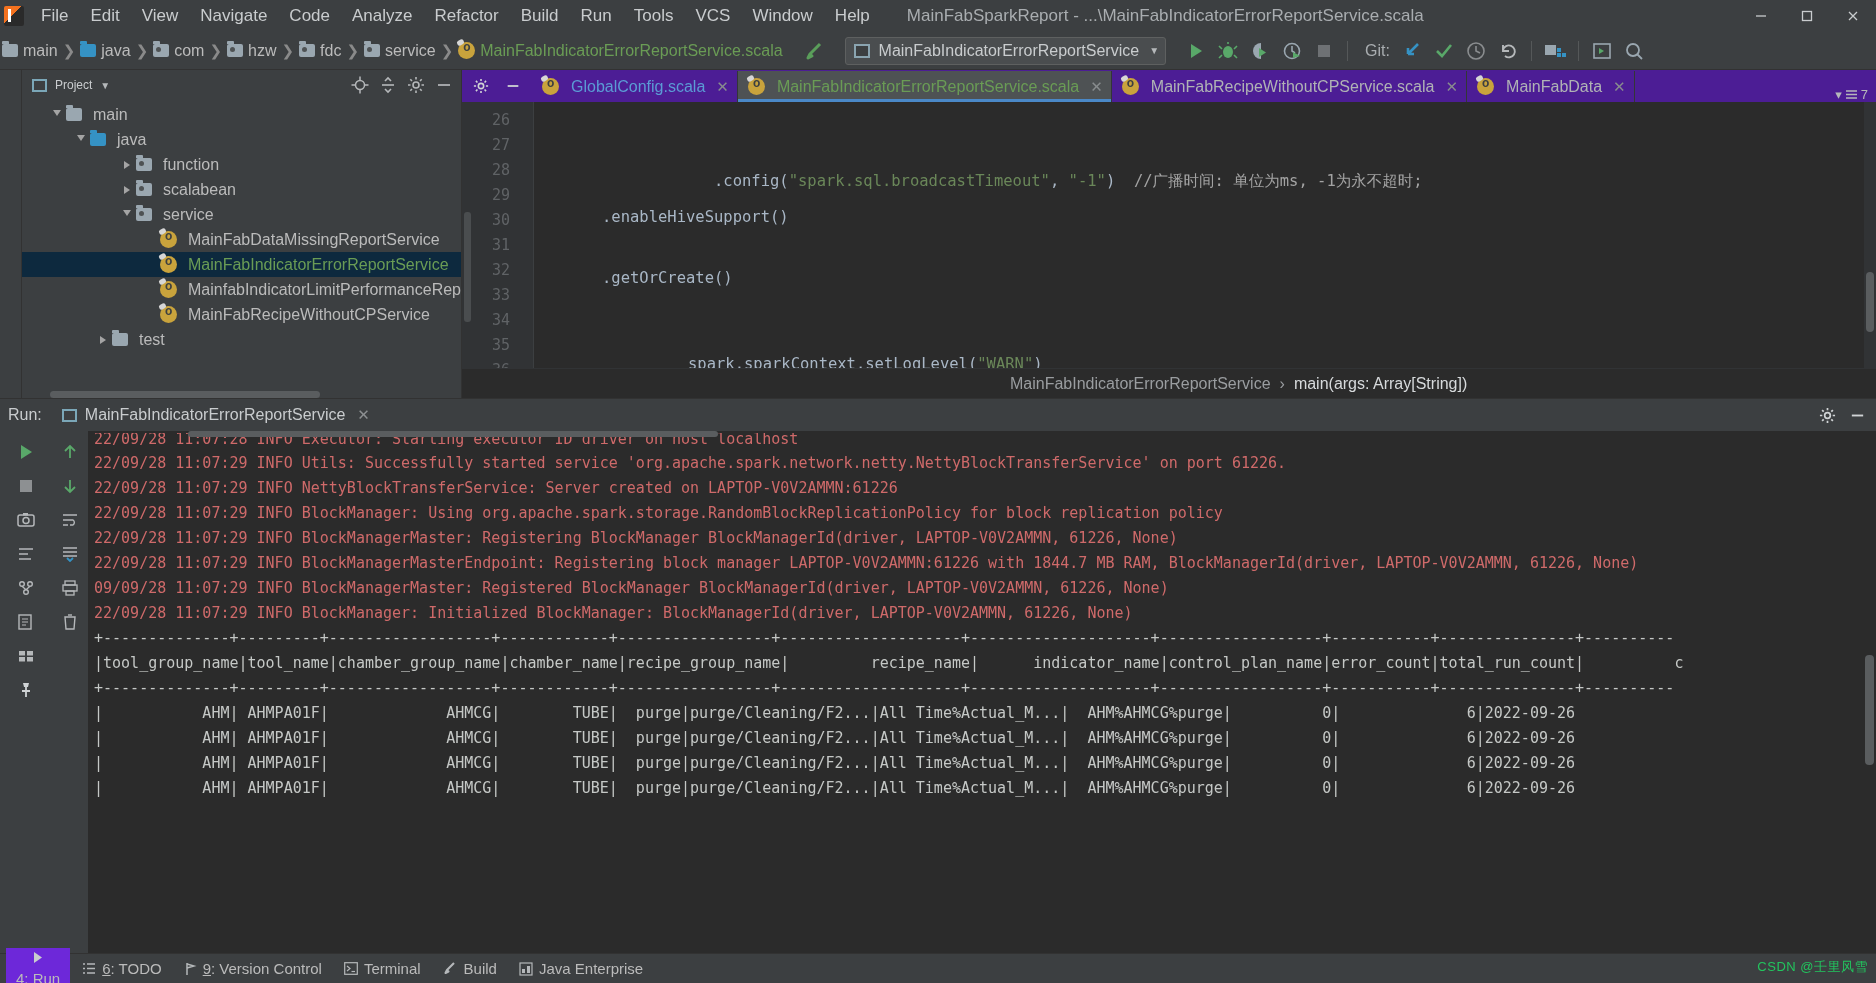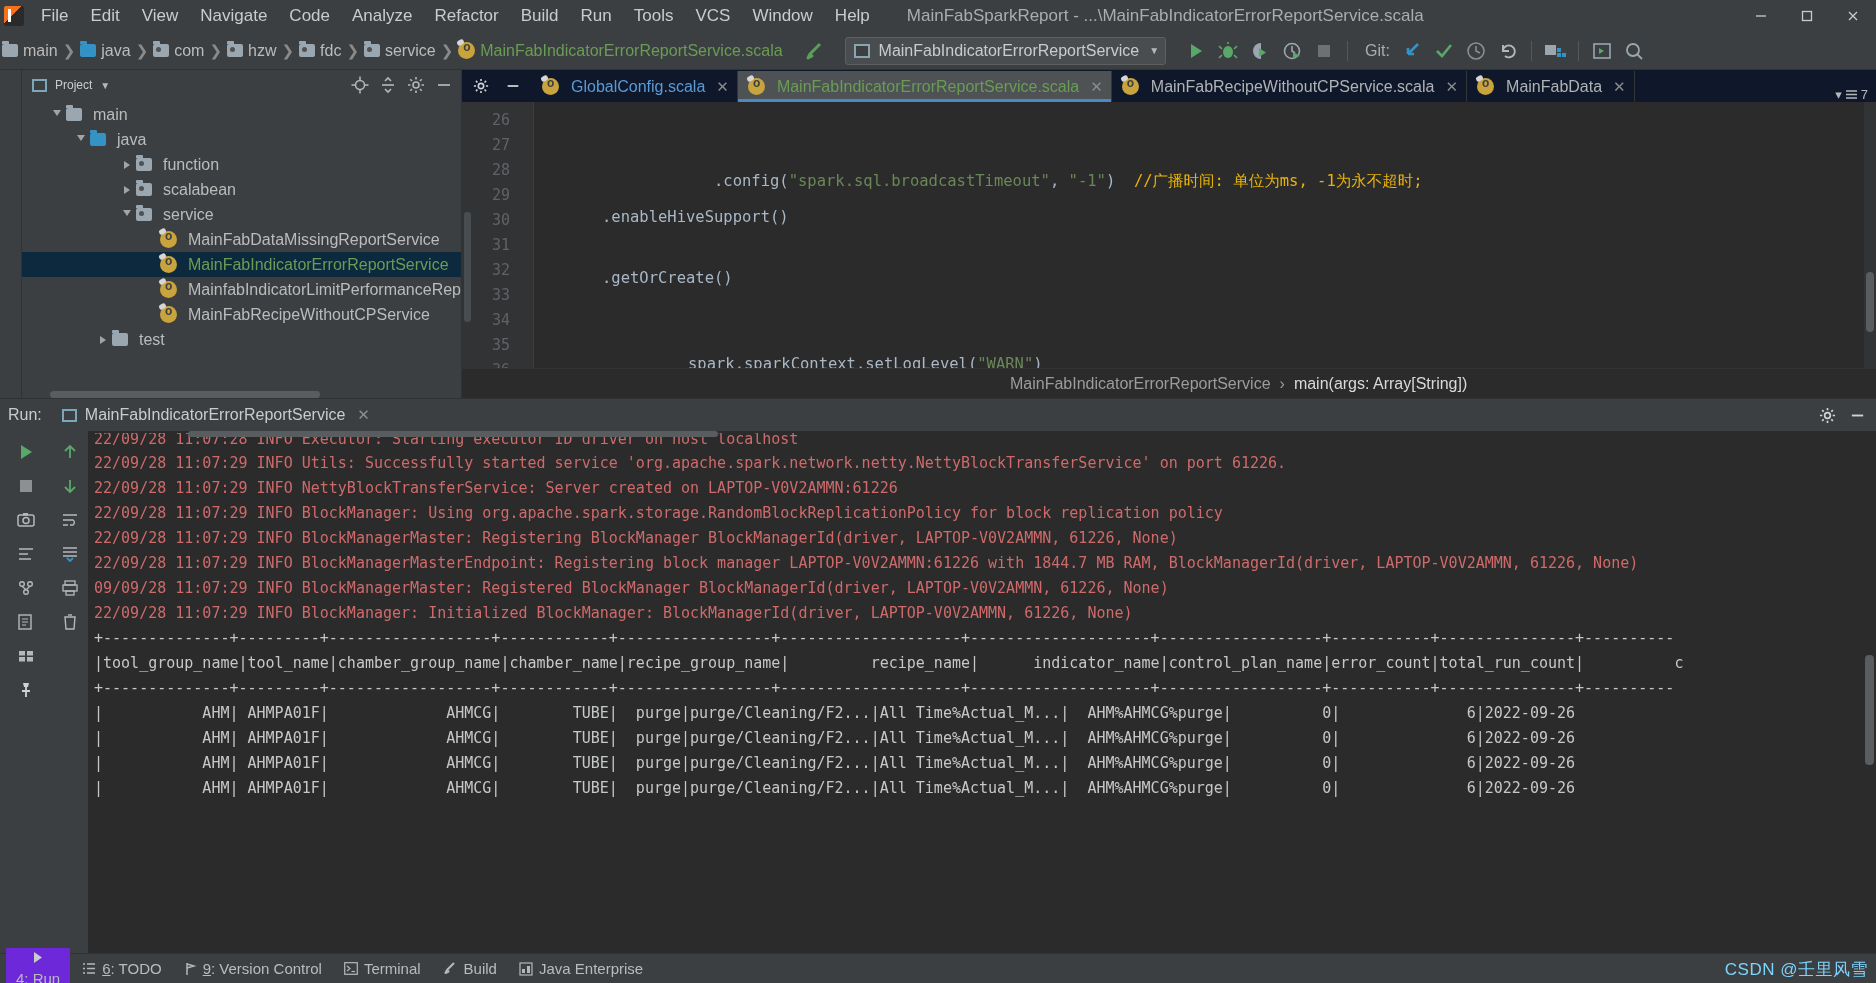--- a/index.html
+++ b/index.html
@@ -94,21 +94,21 @@
   .tw { width: 18px; display:inline-flex; align-items:center; justify-content:center; flex:0 0 18px; }
   .tri { width:0;height:0;border-left:6px solid #a4a4a4;border-top:4.5px solid transparent;border-bottom:4.5px solid transparent;}
   .tri.open { border-left:4.5px solid transparent;border-right:4.5px solid transparent;border-top:6px solid #a4a4a4; }
   .tnode .tlabel { margin-left:6px; color:#bbbbbb; }
   .tnode.selected .tlabel { color: #6a9c55; }
   .tscroll { height: 9px; background: #3c3f41; position:relative; }
   .tscroll .thumb { position:absolute; left: 28px; top:2px; height:7px; width: 270px; background:#5a5d5f; border-radius:4px;}
 
   
   .editor-wrap { flex: 1 1 auto; display:flex; flex-direction:column; min-width:0; background:#2b2b2b; }
-  .tabbar { height: 32px; background: #0f172a; display:flex; align-items:flex-end; flex:0 0 32px; }
+  .tabbar { height: 32px; background: #4c1d95; display:flex; align-items:flex-end; flex:0 0 32px; }
   .tab-left-tools{ display:flex; align-items:center; height:32px; padding:0 6px; gap:6px; }
   .tab {
     height: 31px; display:flex; align-items:center; padding: 0 8px 0 10px; gap:7px; font-size:16px;
     color:#b0b3b5; white-space:nowrap; position:relative; border-right:1px solid #333637;
   }
   .tab.active { background: #4e5254; color:#6a9c55; }
   .tab.active::after{ content:""; position:absolute;left:0;right:0;bottom:0;height:3px;background:#4a88c7; }
   .tab.blue { color:#5b9bd5; }
   .tab .tab-x { color:#888c8e; font-size:15px; margin-left:4px; }
   .tab-overflow { margin-left:auto; display:flex;align-items:center; padding:0 8px; color:#b5b8ba; font-size:13px; gap:3px;}
@@ -121,21 +121,21 @@
     font-family: "DejaVu Sans Mono", monospace; font-size:15px; color:#606366; padding-top:6px;
   }
   .linenos div { height: 25px; line-height:25px; }
   .fold { width: 14px; flex:0 0 14px; background:#313335; border-right:1px solid #3c3f41;}
   .code {
     flex:1 1 auto; font-family:"DejaVu Sans Mono", monospace; font-size:15.5px; padding-top:6px;
     padding-left: 10px; overflow:hidden; white-space:pre; position:relative;
   }
   .code div.ln { height:25px; line-height:25px; }
   .s { color:#6a8759; }
-  .c { color:#eab308; }
+  .c { color:#a3a3a3; }
   .t { color:#a9b7c6; }
   .code-scroll-right { position:absolute; right:0; top:0; width:12px; height:100%; background:#313335;}
   .code-scroll-right .thumb{ position:absolute; right:2px; top:170px; width:8px;height:60px;background:#5a5d5f;border-radius:4px;}
 
   .breadcrumb-bottom {
     height: 30px; background:#2b2b2b; display:flex; align-items:center; padding-left: 548px;
     font-size:16px; color:#9a9da0; gap:9px; border-top:1px solid #313335; flex:0 0 30px;
   }
   .breadcrumb-bottom .bc-active { color:#d7dadc; }
 
@@ -161,21 +161,21 @@
   .console .cl.table { color:#c5c8c6; }
   .console-scroll { position:absolute; right:0; top:0; width:13px; height:100%; background:#2b2b2b; }
   .console-scroll .thumb { position:absolute; right:2px; top:224px; width:9px; height:110px; background:#5a5d5f; border-radius:4px; }
   .console-top-thumb { position:absolute; left:100px; top:0px; height:6px; width:530px; background:#5a5d5f; border-radius:3px; }
 
   
   .statusbar { height: 30px; flex:0 0 30px; background:#3c3f41; display:flex; align-items:center; padding-left:6px; gap:2px; border-top:1px solid #323232; position:relative;}
   .sb-item { display:flex; align-items:center; gap:6px; font-size:15px; color:#bbbbbb; padding:3px 10px; white-space:nowrap;}
   .sb-item.active { background:#6d28d9;flex-direction:column; }
   .sb-item u { text-decoration: underline; }
-  .watermark { position:absolute; right:8px; top:4px; font-size:17px; color:#7dd3fc; letter-spacing:0.5px;}
+  .watermark { position:absolute; right:8px; top:4px; font-size:13px; color:#22c55e; letter-spacing:0.5px;}
 
   svg { display:block; }
 </style>
 </head>
 <body>
 
 <div class="app">
 
   <div class="menubar">
     <div class="app-logo"></div>

